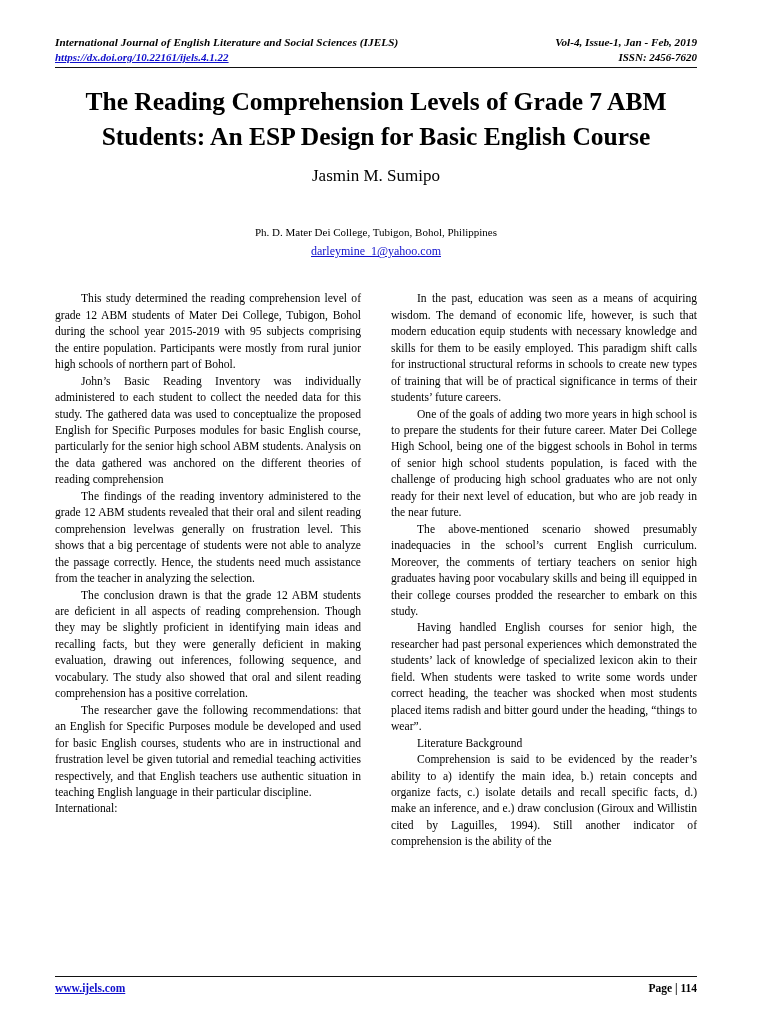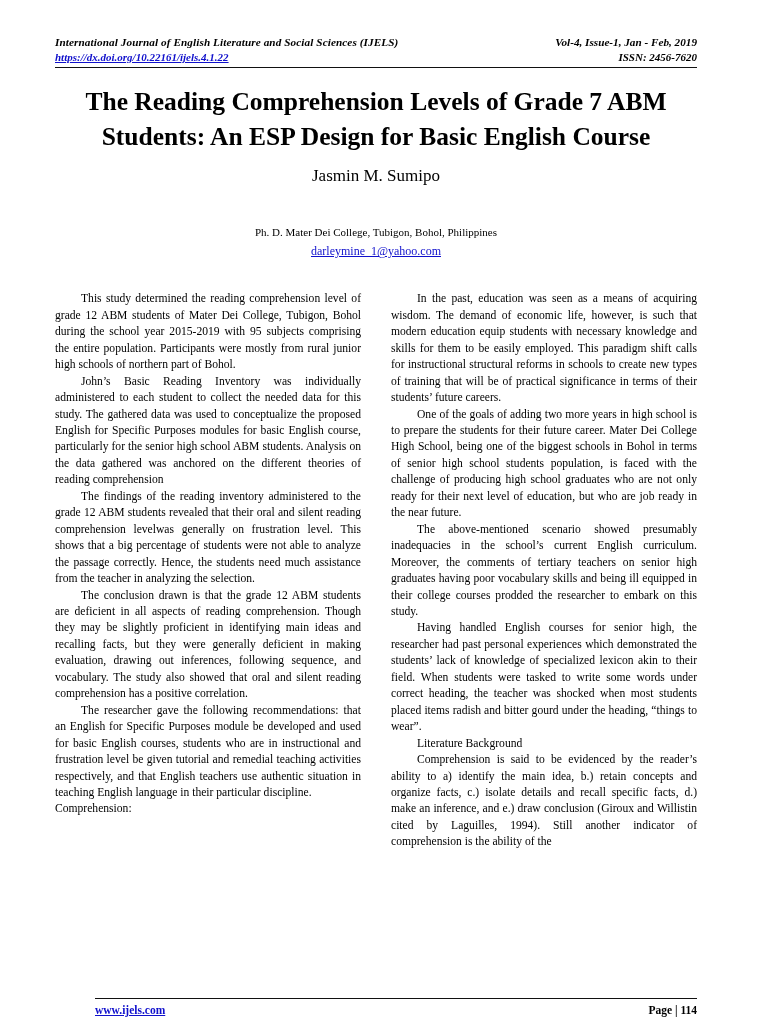--- a/index.html
+++ b/index.html
@@ -109,22 +109,21 @@
   }
   .col p.noindent {
     text-indent: 0;
   }
 
   
   .footer {
     position: absolute;
     left: 55px;
     right: 55px;
-    bottom: 8px;
-    margin-left: 40px;
+    bottom: 30px;
   }
   .footer-rule {
     border: 0;
     border-top: 1px solid #111111;
     margin: 0 0 5px 0;
   }
   .footer-row {
     display: flex;
     justify-content: space-between;
     align-items: baseline;
@@ -159,21 +158,21 @@
     <a href="#">darleymine_1@yahoo.com</a>
   </div>
 
   <div class="columns">
     <div class="col">
       <p>This study determined the reading comprehension level of grade 12 ABM   students of Mater Dei College, Tubigon, Bohol during the school year 2015-2019 with 95 subjects comprising the entire population. Participants were mostly from rural junior high schools of northern part of Bohol.</p>
       <p>John’s Basic Reading Inventory was individually administered to each student to collect the needed data for this study.  The gathered data was used to conceptualize the proposed English for Specific Purposes modules for basic English course, particularly for the senior high school ABM students. Analysis on the data gathered was anchored on the different theories of reading comprehension</p>
       <p>The findings of the reading inventory administered to the grade 12 ABM students revealed that their oral and silent reading comprehension levelwas generally on frustration level. This shows that a big percentage of students were not able to analyze the passage correctly. Hence, the students need much assistance from the teacher in analyzing the selection.</p>
       <p>The conclusion drawn is that the grade 12 ABM students are deficient in all aspects of reading comprehension. Though they may be slightly proficient in identifying main ideas and recalling facts, but they were generally deficient in making evaluation, drawing out inferences, following sequence, and vocabulary. The study also showed that oral and silent reading comprehension has a positive correlation.</p>
       <p>The researcher gave the following recommendations: that an English for Specific Purposes module be developed and used for basic English courses, students who are in instructional and frustration level be given tutorial and remedial teaching activities respectively, and that English teachers use authentic situation in teaching English language in their particular discipline.</p>
-      <p class="noindent">Comprehension:</p>
+      <p class="noindent">International:</p>
     </div>
     <div class="col">
       <p>In the past, education was seen as a means of acquiring wisdom. The demand of economic life, however, is such that modern education equip students with necessary knowledge and skills for them to be easily employed. This paradigm shift calls for instructional structural reforms in schools to create new types of training that will be of practical significance in terms of their students’ future careers.</p>
       <p>One of the goals of adding two more years in high school is to prepare the students for their future career. Mater Dei College High School, being one of the biggest schools in Bohol in terms of senior high school students population, is faced with the challenge of producing high school graduates who are not only ready for their next level of education, but who are job ready in the near future.</p>
       <p>The above-mentioned scenario showed presumably inadequacies in the school’s current English curriculum. Moreover, the comments of tertiary teachers on senior high graduates having poor vocabulary skills and being ill equipped in their college courses prodded the researcher to embark on this study.</p>
       <p>Having handled English courses for senior high, the researcher had past personal experiences which demonstrated the students’ lack of knowledge of specialized lexicon akin to their field.  When students were tasked to write some words under correct heading, the teacher was shocked when most students placed items radish and bitter gourd under the heading, “things to wear”.</p>
       <p>Literature Background</p>
       <p>Comprehension is said to be evidenced by the reader’s ability to a) identify the main idea, b.) retain concepts and organize facts, c.) isolate details and recall specific facts, d.) make an inference, and e.) draw conclusion (Giroux and Willistin cited by Laguilles, 1994). Still another indicator of comprehension is the ability of the</p>
     </div>
   </div>

